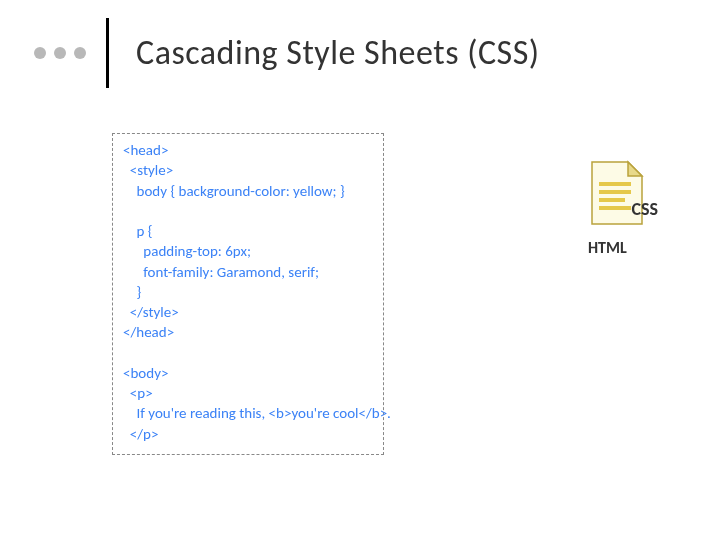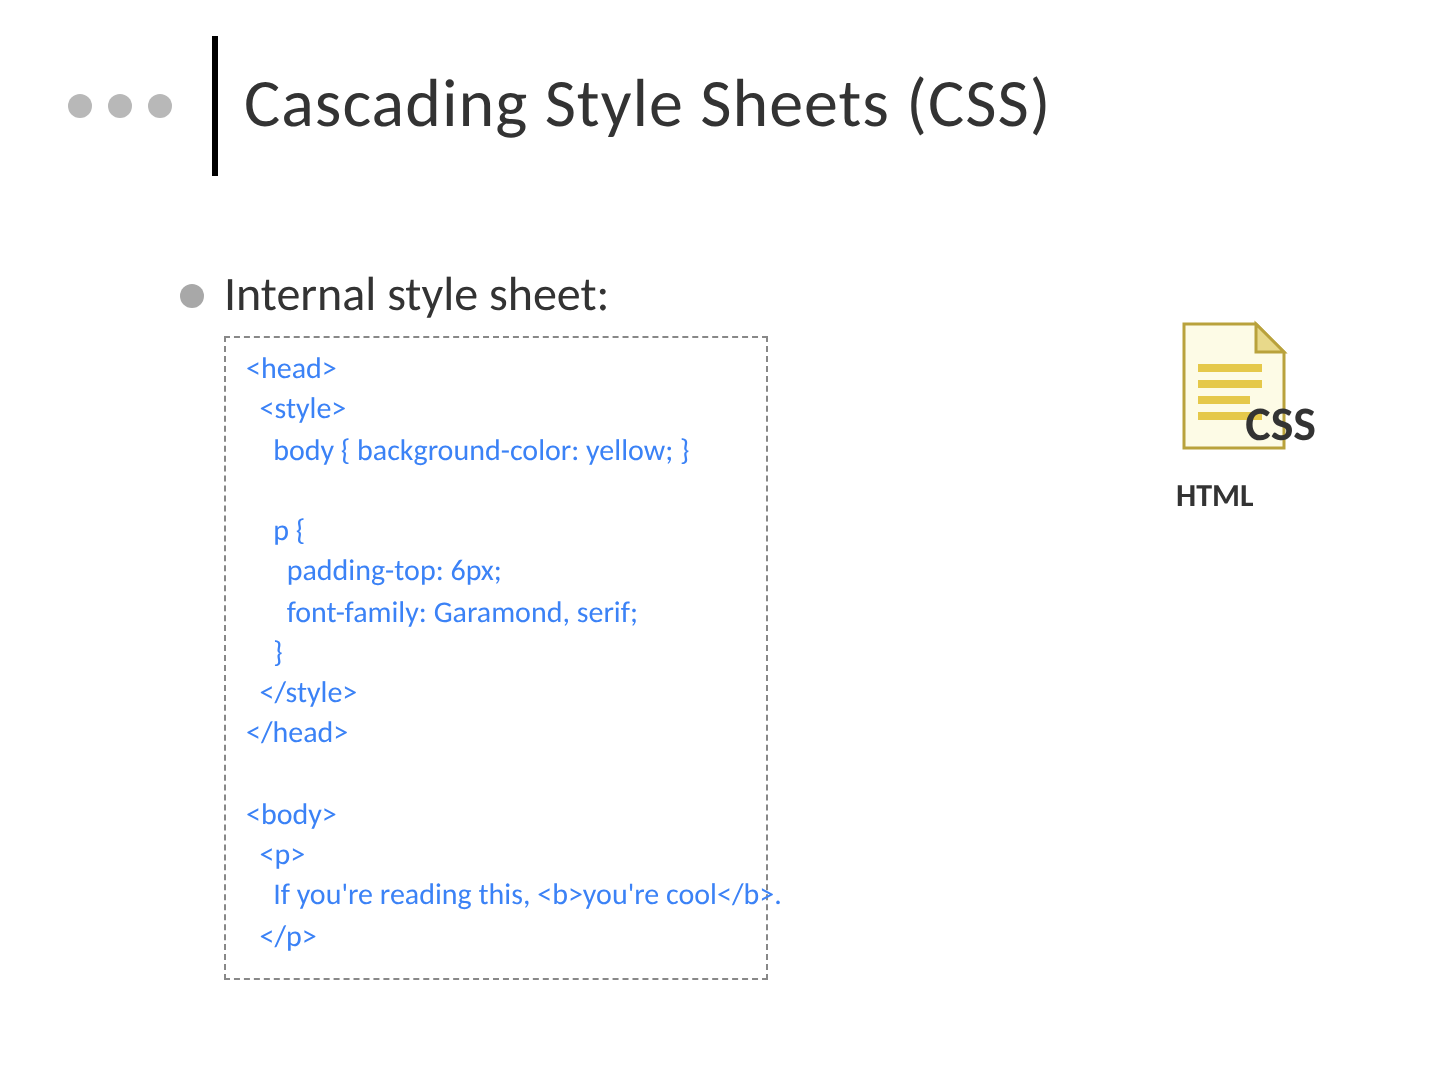--- a/index.html
+++ b/index.html
@@ -33,21 +33,21 @@
     width: 3px;
     height: 70px;
     background: #000;
     position: absolute;
     left: 106px;
     top: 18px;
   }
   .title {
     font-size: 34px;
     font-weight: 400;
-    margin-left: 22px;
+    margin-left: 36px;
     letter-spacing: 0.5px;
   }
   .content {
     margin-left: 90px;
     margin-top: 60px;
   }
   .bullet-row {
     display: flex;
     align-items: center;
     gap: 10px;
@@ -82,21 +82,21 @@
   }
   .file-icon {
     width: 58px;
     height: 68px;
     margin: 0 auto 4px auto;
   }
   .css-label {
     position: absolute;
     top: 198px;
     right: 62px;
-    font-size: 24px;
+    font-size: 18px;
     font-weight: 700;
     color: #333;
   }
   .html-label {
     font-size: 16px;
     font-weight: 700;
     color: #333;
     margin-top: 2px;
   }
 </style>
@@ -108,24 +108,20 @@
 <div class="header-row">
   <div class="dots">
     <div class="dot"></div>
     <div class="dot"></div>
     <div class="dot"></div>
   </div>
   <h1 class="title">Cascading Style Sheets (CSS)</h1>
 </div>
 
 <div class="content">
-  <div class="bullet-row">
-    <div class="bullet"></div>
-    <div class="bullet-text">Internal style sheet:</div>
-  </div>
   <div class="code-box">&lt;head&gt;
   &lt;style&gt;
     body { background-color: yellow; }
 
     p {
       padding-top: 6px;
       font-family: Garamond, serif;
     }
   &lt;/style&gt;
 &lt;/head&gt;

